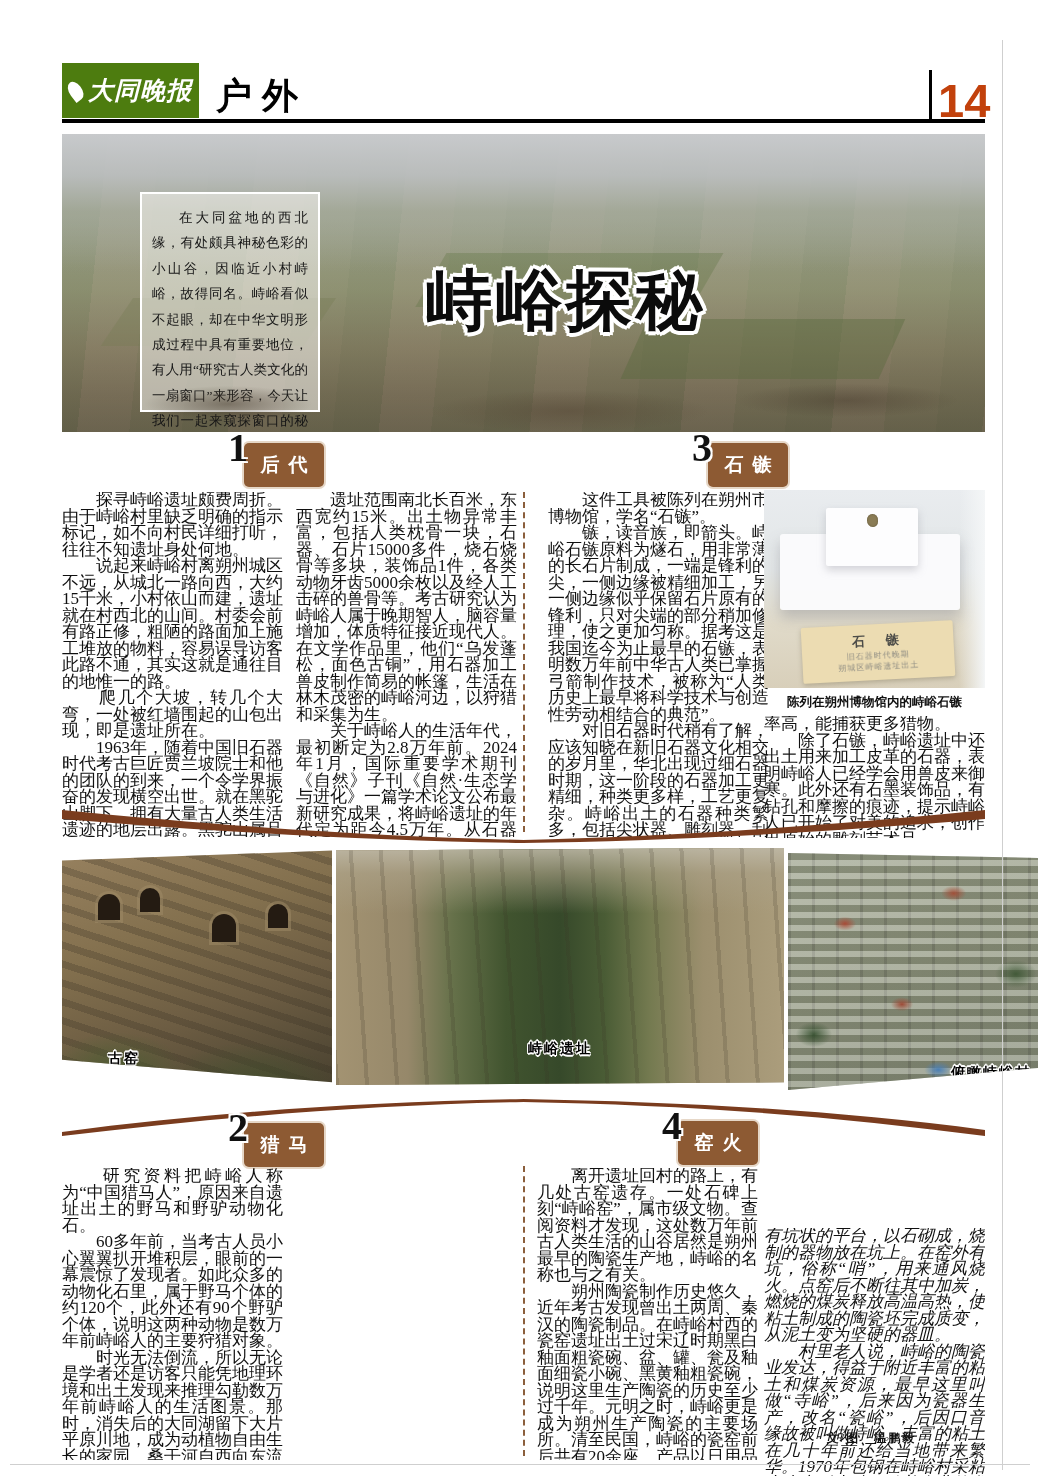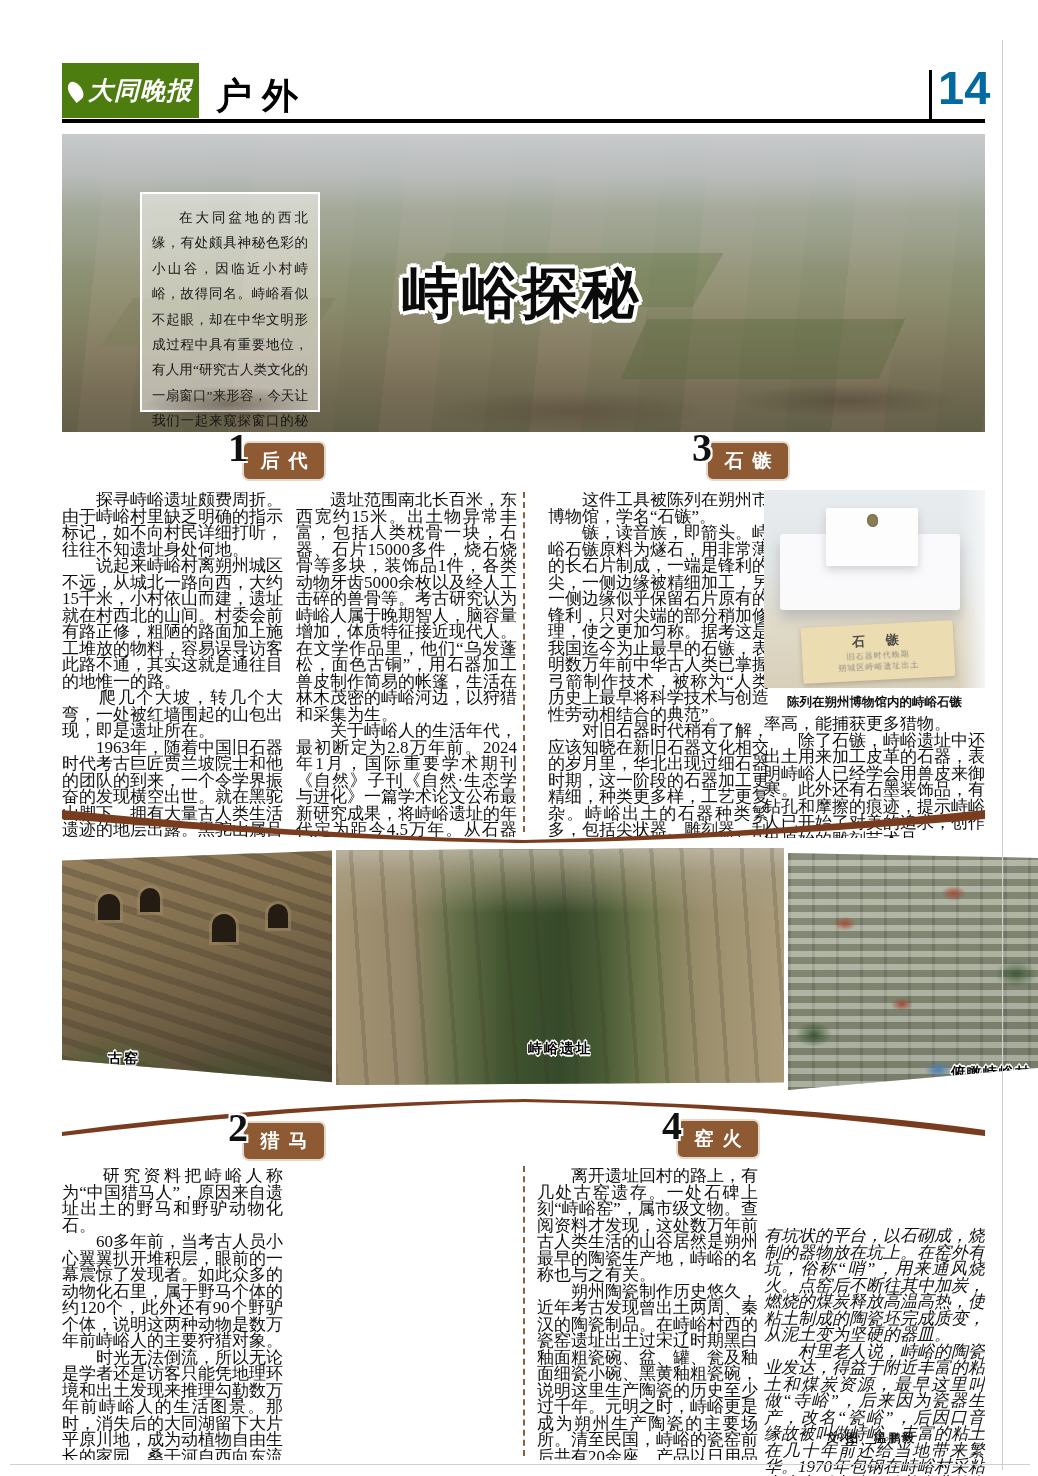--- a/index.html
+++ b/index.html
@@ -8,50 +8,50 @@
   #page { position:relative; width:1038px; height:1476px; background:#fff; margin:0 auto; overflow:hidden; }
 
   
   .masthead { position:absolute; left:62px; top:63px; width:137px; height:55px; background:#4d7c0f;
               display:flex; align-items:center; justify-content:center; gap:4px; z-index:3; }
   .flame { width:13px; height:20px; background:#fff; border-radius:60% 50% 55% 0; transform:rotate(-38deg); margin-right:2px; }
   .paper-name { color:#fff; font-weight:bold; font-size:25px; letter-spacing:1px; font-style:italic; white-space:nowrap; }
   .section-name { position:absolute; left:216px; top:72px; font-size:36px; font-weight:900; color:#000; letter-spacing:10px; }
   .header-meta { position:absolute; left:735px; top:76px; width:200px; font-size:12.5px; line-height:19px; color:#111; }
   .pagenum-bar { position:absolute; left:929px; top:70px; width:3px; height:50px; background:#000; }
-  .pagenum { position:absolute; left:938px; top:60px; font-size:47px; font-weight:900; font-family:"Liberation Sans",sans-serif; color:#0369a1; }
+  .pagenum { position:absolute; left:938px; top:73px; font-size:47px; font-weight:900; font-family:"Liberation Sans",sans-serif; color:#c2410c; }
   .header-rule { position:absolute; left:62px; top:119px; width:923px; height:4px; background:#000; }
 
   
   .hero { position:absolute; left:62px; top:134px; width:923px; height:298px; overflow:hidden;
     background:
       linear-gradient(180deg, rgba(201,203,206,.97) 0%, rgba(188,191,192,.9) 14%, rgba(170,175,163,.55) 26%, rgba(0,0,0,0) 46%),
       repeating-linear-gradient(96deg, rgba(104,116,76,.22) 0 46px, rgba(148,138,108,.22) 46px 98px, rgba(122,128,88,.2) 98px 150px),
       linear-gradient(180deg, #a2a795 28%, #949679 52%, #837a62 72%, #6e6450 88%, #5f5846 100%);
   }
   .hero::after { content:""; position:absolute; left:0; bottom:0; width:100%; height:70px;
       background:
         radial-gradient(120px 26px at 18% 60%, rgba(70,58,44,.55), rgba(0,0,0,0) 70%),
         radial-gradient(200px 30px at 55% 70%, rgba(84,70,52,.5), rgba(0,0,0,0) 70%),
         radial-gradient(160px 24px at 85% 55%, rgba(70,58,44,.45), rgba(0,0,0,0) 70%); }
   .hero-field1 { position:absolute; left:40%; top:40%; width:30%; height:18%; background:rgba(96,118,70,.35); transform:skewX(-30deg); }
   .hero-field2 { position:absolute; left:62%; top:62%; width:28%; height:20%; background:rgba(88,104,60,.4); transform:skewX(-24deg); }
   .hero-field3 { position:absolute; left:6%; top:55%; width:22%; height:16%; background:rgba(118,124,82,.35); transform:skewX(-34deg); }
   .hero-intro { position:absolute; left:78px; top:58px; width:180px; height:220px; border:2px solid #fff;
       background:rgba(248,246,242,.55); padding:11px 10px; font-size:13.5px; line-height:25.4px;
       text-align:justify; text-indent:2em; color:#161616; }
-  .hero-title { position:absolute; left:340px; top:122px; width:480px; font-size:56px; font-weight:900;
+  .hero-title { position:absolute; left:364px; top:122px; width:480px; font-size:66px; font-weight:900;
       font-family:Liberation Mono, monospace; color:#0b0b0b; letter-spacing:4px; white-space:nowrap;
       text-shadow:-3px -3px 0 #fff,3px -3px 0 #fff,-3px 3px 0 #fff,3px 3px 0 #fff,0 -4px 0 #fff,0 4px 0 #fff,-4px 0 0 #fff,4px 0 0 #fff; }
 
   
   .sec-head { position:absolute; display:flex; align-items:flex-start; z-index:2; }
   .sec-num { font-size:40px; font-weight:900; line-height:36px; color:#111; font-family:"Liberation Serif",serif;
       text-shadow:-2px -2px 0 #fff,2px -2px 0 #fff,-2px 2px 0 #fff,2px 2px 0 #fff; z-index:2; }
-  .sec-box { margin-left:-4px; margin-top:13px; width:80px; height:36px; background:#8d5a33; border-radius:5px;
+  .sec-box { margin-left:-4px; margin-top:13px; width:80px; height:44px; background:#8d5a33; border-radius:5px;
       box-shadow:0 0 0 2px rgba(183,139,94,.35); display:flex; align-items:center; justify-content:center; }
   .sec-box span { color:#fff; font-weight:bold; font-size:19px; letter-spacing:9px; text-indent:9px; }
 
   
   .col { position:absolute; width:221px; font-size:17px; line-height:16.5px; text-align:justify;
          color:#101010; white-space:pre-line; overflow:hidden; }
   .divider-dashed { position:absolute; width:0; border-left:2px dashed #8b5e3c; }
 
   
   .museum { position:absolute; left:764px; top:490px; width:221px; height:198px; overflow:hidden;

